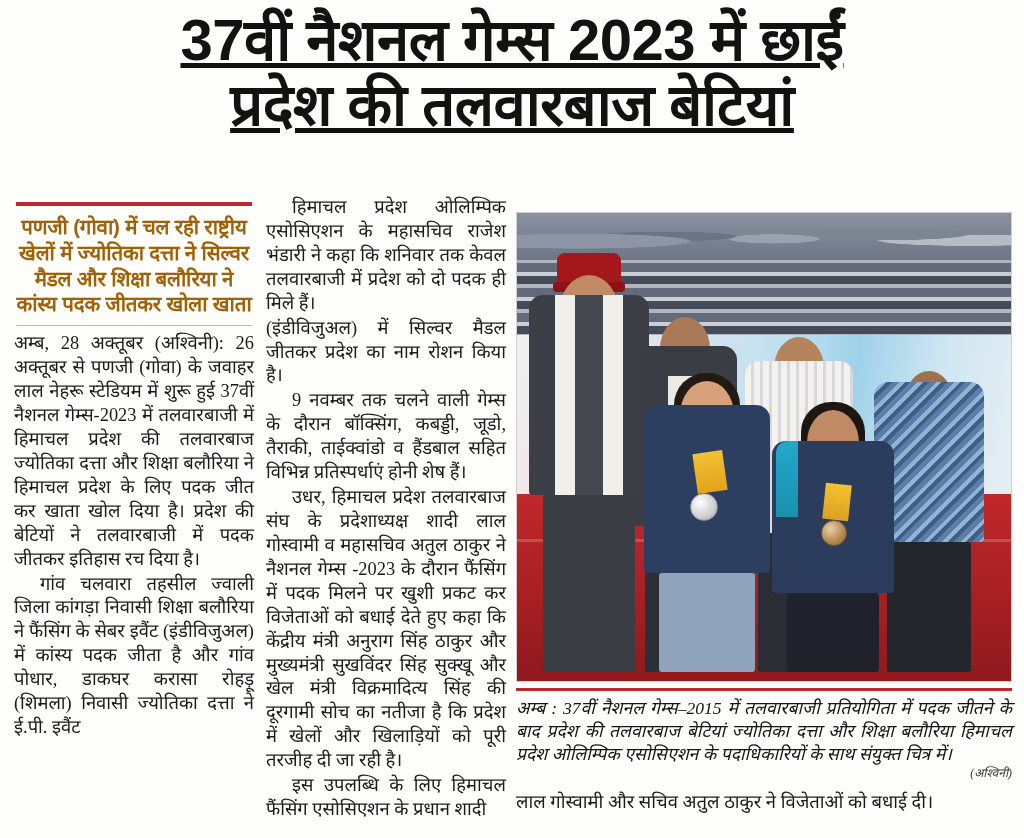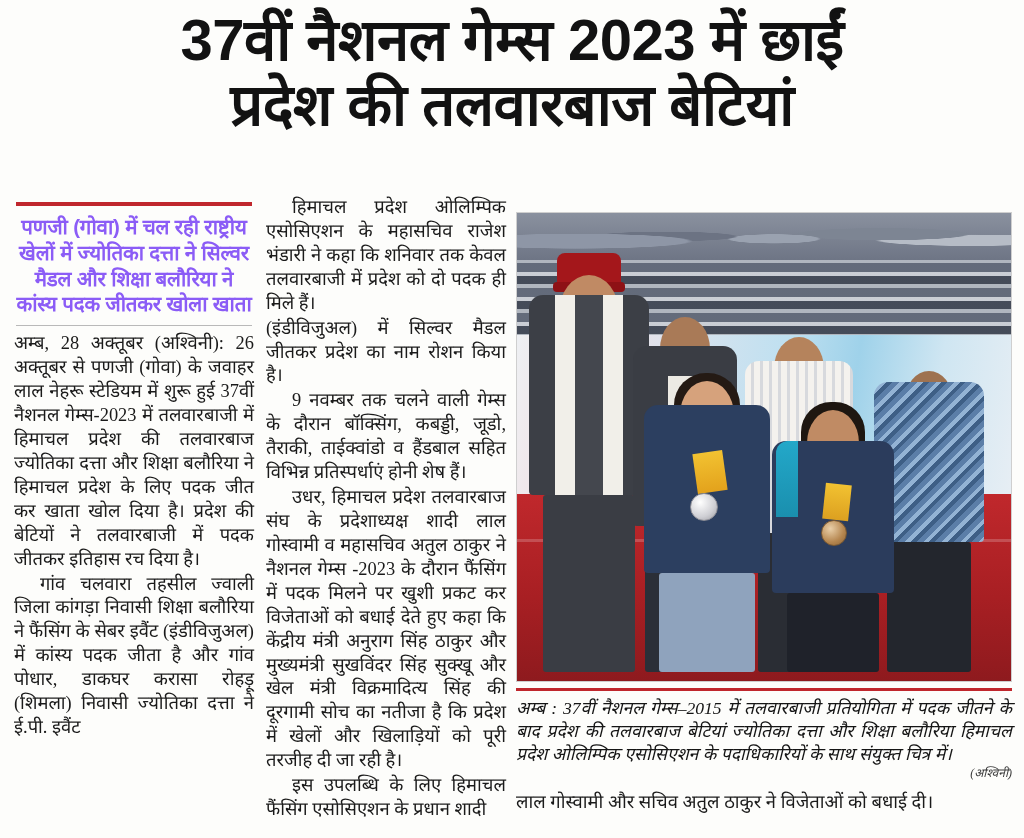--- a/index.html
+++ b/index.html
@@ -21,20 +21,21 @@
     width: 1024px;
     height: 838px;
     background: #fdfdfb;
     box-sizing: border-box;
   }
 
   
   .headline {
     padding: 10px 14px 2px 14px;
     text-align: center;
+    text-decoration: underline;
   }
   .headline-line {
     font-family: "Liberation Sans", "DejaVu Sans", sans-serif;
     font-weight: 900;
     color: #121212;
     letter-spacing: -0.5px;
     line-height: 1.02;
     white-space: nowrap;
   }
   .headline-line.l1 { font-size: 58px; }
@@ -68,21 +69,21 @@
     height: 1px;
     background: #b9b9b9;
     margin: 8px 2px 6px 2px;
   }
   .standfirst {
     font-family: "Liberation Sans", "DejaVu Sans", sans-serif;
     font-weight: 700;
     font-size: 20.5px;
     line-height: 1.26;
     text-align: center;
-    color: #8b5cf6;
+    color: #a16207;
     letter-spacing: -0.2px;
   }
 
   
   .para {
     font-size: 18.4px;
     line-height: 1.30;
     text-align: justify;
     text-justify: inter-word;
     margin: 0;

